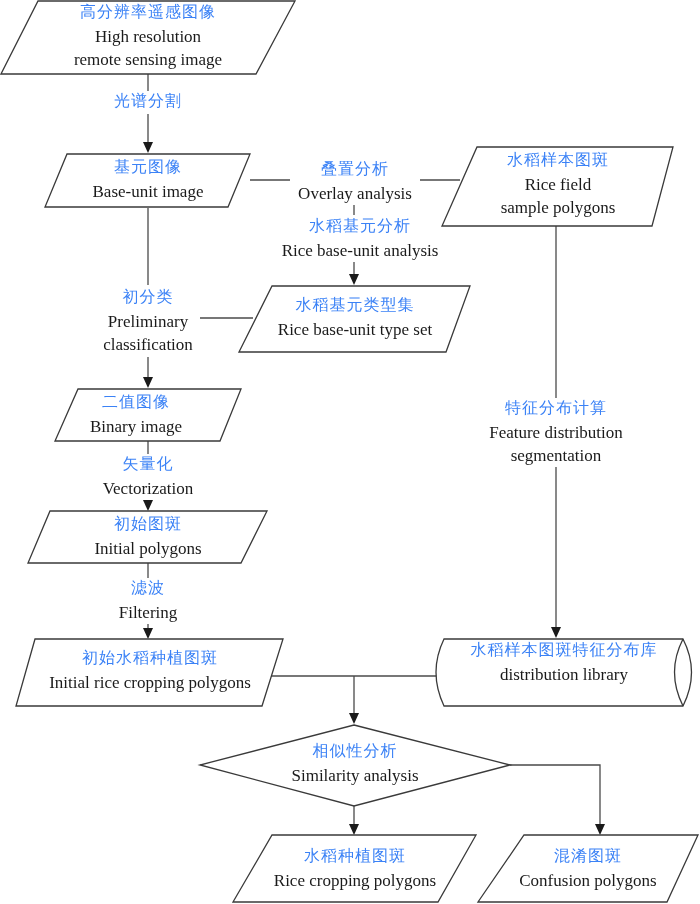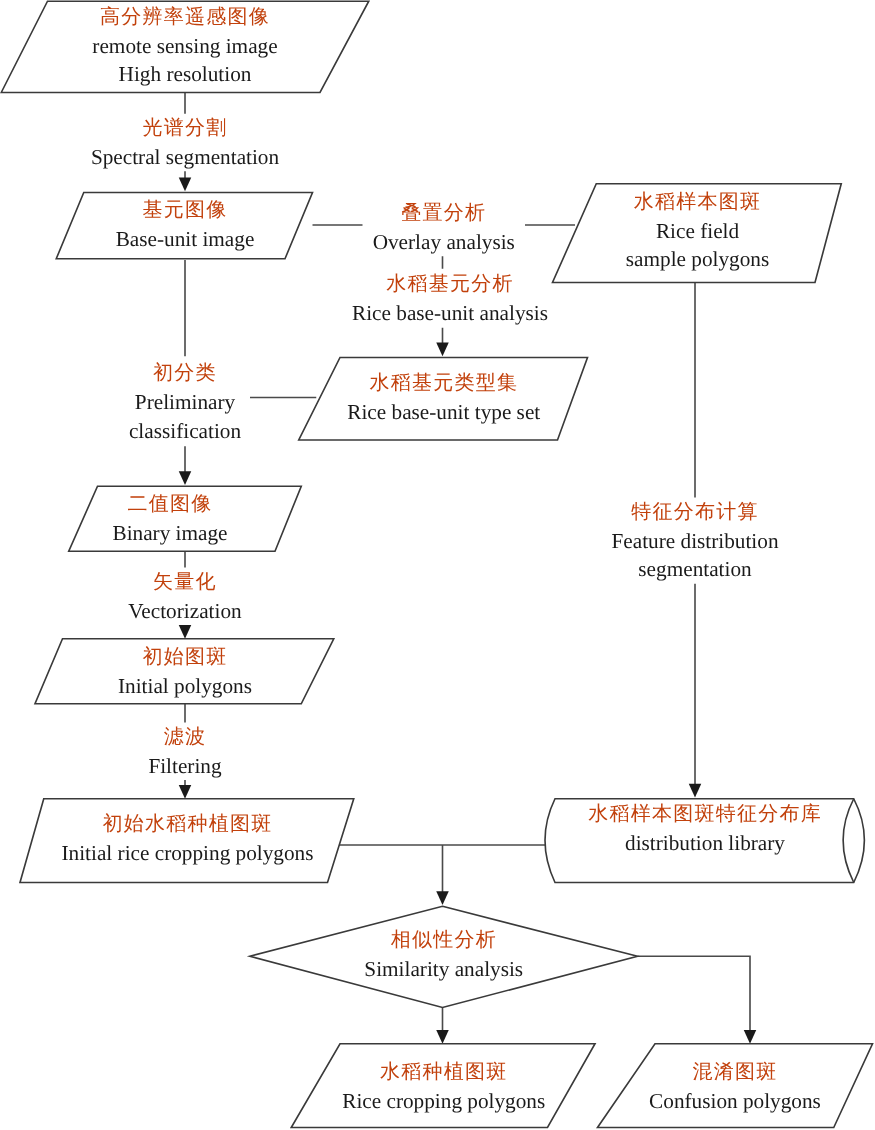--- a/index.html
+++ b/index.html
@@ -5,21 +5,21 @@
   html, body { margin: 0; padding: 0; background: #ffffff; }
   body { width: 700px; height: 904px; position: relative; overflow: hidden;
          font-family: "Liberation Serif", "DejaVu Serif", serif; color: #1a1a1a; }
   svg.flow { position: absolute; left: 0; top: 0; }
   .shape { fill: #ffffff; stroke: #3a3a3a; stroke-width: 1.3; }
   .line { stroke: #4a4a4a; stroke-width: 1.3; fill: none; }
   .arrow { fill: #1a1a1a; }
   .lbl { position: absolute; text-align: center; font-size: 17px; line-height: 23px;
          white-space: nowrap; transform: translateX(-50%); background: transparent; }
   .lbl.bg { background: #ffffff; padding: 0 2px; }
-  .zh { display: block; font-family: Liberation Sans, sans-serif; font-size: 16px; color: #c2410c; letter-spacing: 1px; }
+  .zh { display: block; font-family: Liberation Mono, monospace; font-size: 16px; color: #3b82f6; letter-spacing: 1px; }
   .en { display: block; }
 </style>
 </head>
 <body>
 
 <svg class="flow" width="700" height="904" viewBox="0 0 700 904">
 
   <line class="line" x1="148" y1="74" x2="148" y2="145"></line>
   <line class="line" x1="250" y1="180" x2="290" y2="180"></line>
   <line class="line" x1="420" y1="180" x2="460" y2="180"></line>
@@ -55,22 +55,22 @@
   <polygon class="shape" points="35,639 283,639 262,706 16,706"></polygon>
   <path class="shape" d="M444,639 L683,639 Q700,672 683,706 L444,706 Q428,672 444,639 Z"></path>
   <path class="shape" style="fill:none" d="M683,639 Q666,672 683,706"></path>
   <polygon class="shape" points="354,725 510,765 354,806 200,765"></polygon>
   <polygon class="shape" points="272,835 476,835 438,902 233,902"></polygon>
   <polygon class="shape" points="524,835 698,835 667,902 478,902"></polygon>
 </svg>
 
 <div class="lbl" style="left:148px; top:2px;">
   <span class="zh">高分辨率遥感图像</span>
+  <span class="en">High resolution</span>
   <span class="en">remote sensing image</span>
-  <span class="en">High resolution</span>
 </div>
 
 <div class="lbl" style="left:148px; top:157px;">
   <span class="zh">基元图像</span>
   <span class="en">Base-unit image</span>
 </div>
 
 <div class="lbl" style="left:558px; top:150px;">
   <span class="zh">水稻样本图斑</span>
   <span class="en">Rice field</span>
@@ -112,21 +112,20 @@
   <span class="en">Rice cropping polygons</span>
 </div>
 
 <div class="lbl" style="left:588px; top:846px;">
   <span class="zh">混淆图斑</span>
   <span class="en">Confusion polygons</span>
 </div>
 
 <div class="lbl bg" style="left:148px; top:91px;">
   <span class="zh">光谱分割</span>
-  <span class="en">Spectral segmentation</span>
 </div>
 
 <div class="lbl bg" style="left:355px; top:159px;">
   <span class="zh">叠置分析</span>
   <span class="en">Overlay analysis</span>
 </div>
 
 <div class="lbl bg" style="left:360px; top:216px;">
   <span class="zh">水稻基元分析</span>
   <span class="en">Rice base-unit analysis</span>

